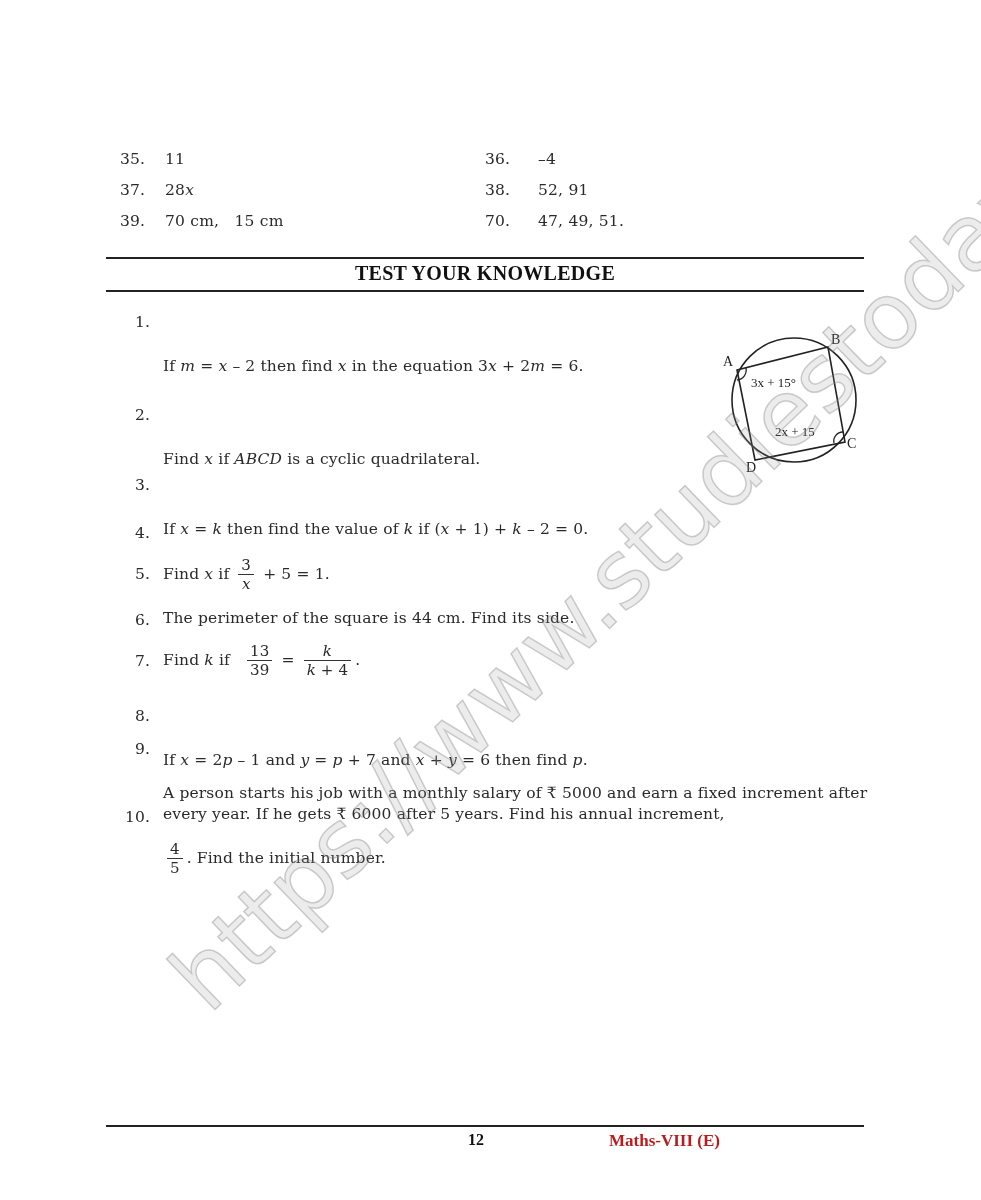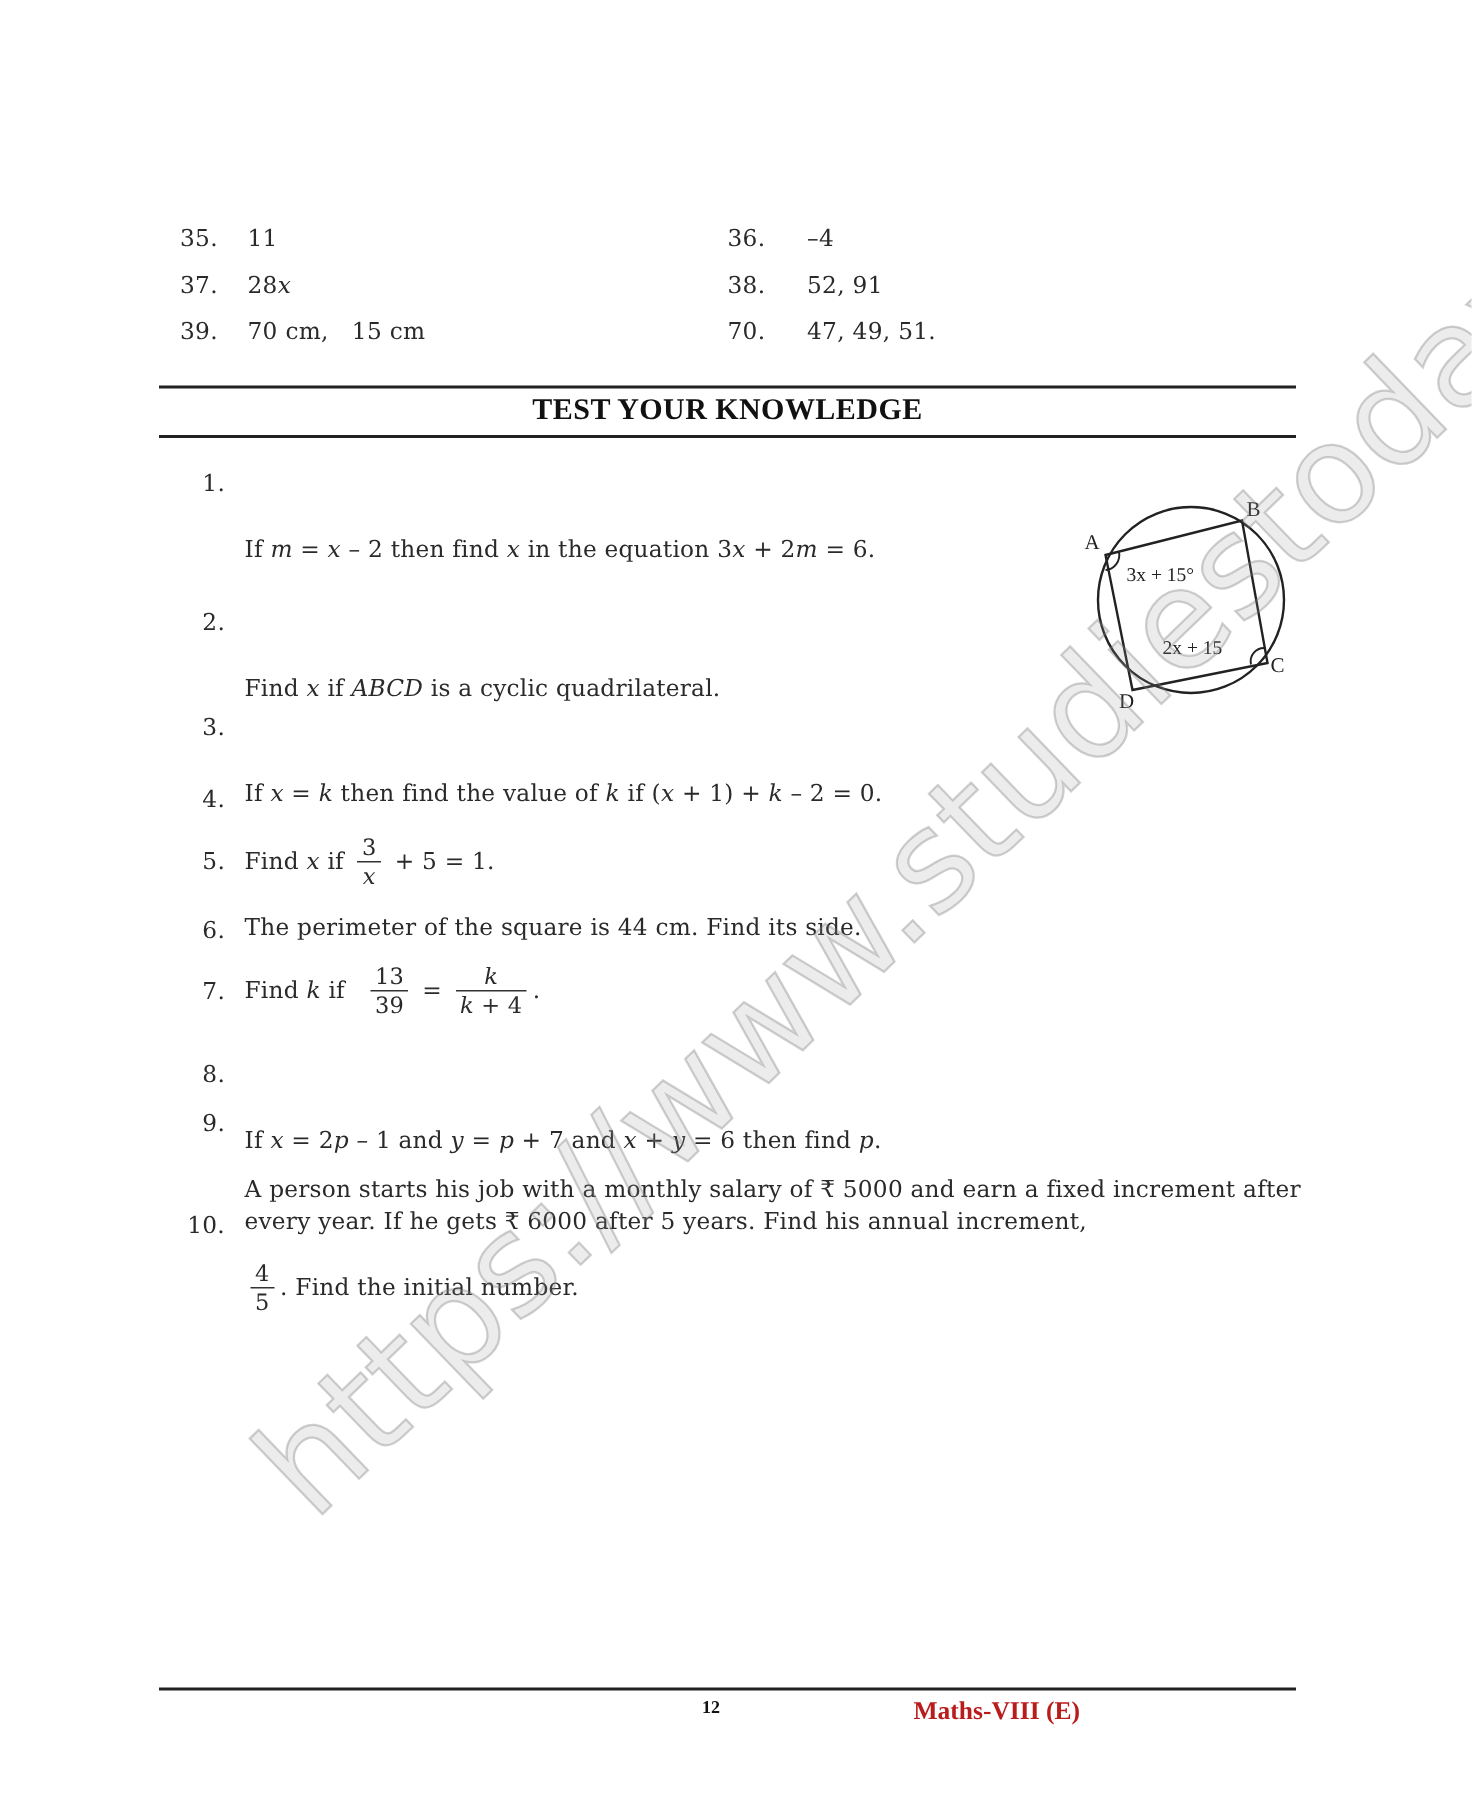--- a/index.html
+++ b/index.html
@@ -22,21 +22,21 @@
   i.v { font-style: italic; }
   .frac { display: inline-block; vertical-align: middle; text-align: center; margin: 0 4px; font-size: 15px; line-height: 18px; }
   .frac .num { display: block; padding: 0 3px; border-bottom: 1px solid #333; }
   .frac .den { display: block; padding: 0 3px; }
   .diagram { position: absolute; left: 715px; top: 320px; width: 160px; height: 150px; }
   .watermark {
     position: absolute; left: 80px; top: 560px; font-family: "DejaVu Sans", sans-serif; font-size: 92px;
     color: rgba(150,150,150,0.18); transform: rotate(-44deg); transform-origin: left top; white-space: nowrap;
     pointer-events: none; -webkit-text-stroke: 1.5px rgba(120,120,120,0.35);
   }
-  .footer-page { position: absolute; top: 1127px; left: 468px; font-weight: bold; font-size: 12px; font-family: "Liberation Serif", serif; color: #111; }
+  .footer-page { position: absolute; top: 1127px; left: 468px; font-weight: bold; font-size: 16px; font-family: "Liberation Serif", serif; color: #111; }
   .footer-book { position: absolute; top: 1127px; right: 118px; font-weight: bold; font-size: 17px; font-family: "Liberation Serif", serif; color: #b91c1c; }
 </style>
 </head>
 <body>
 
 <div class="page">
 
   <div>
     <div class="ans-row" style="left:120px; top:146px;">
       <span class="ans-num">35.</span>

